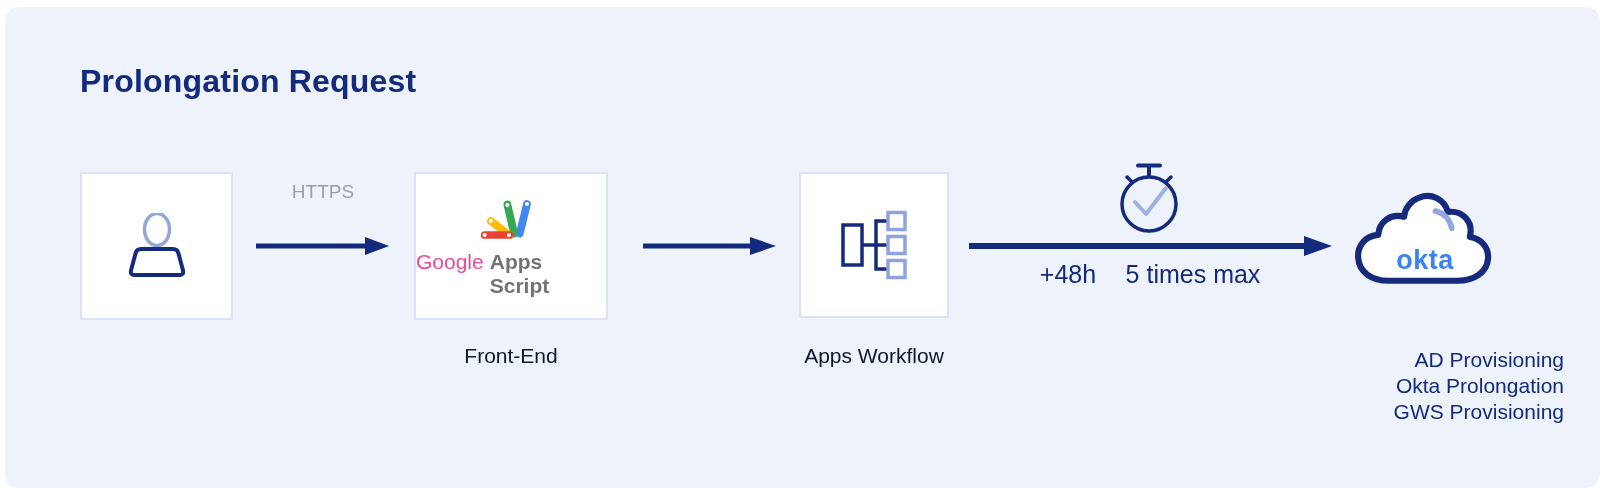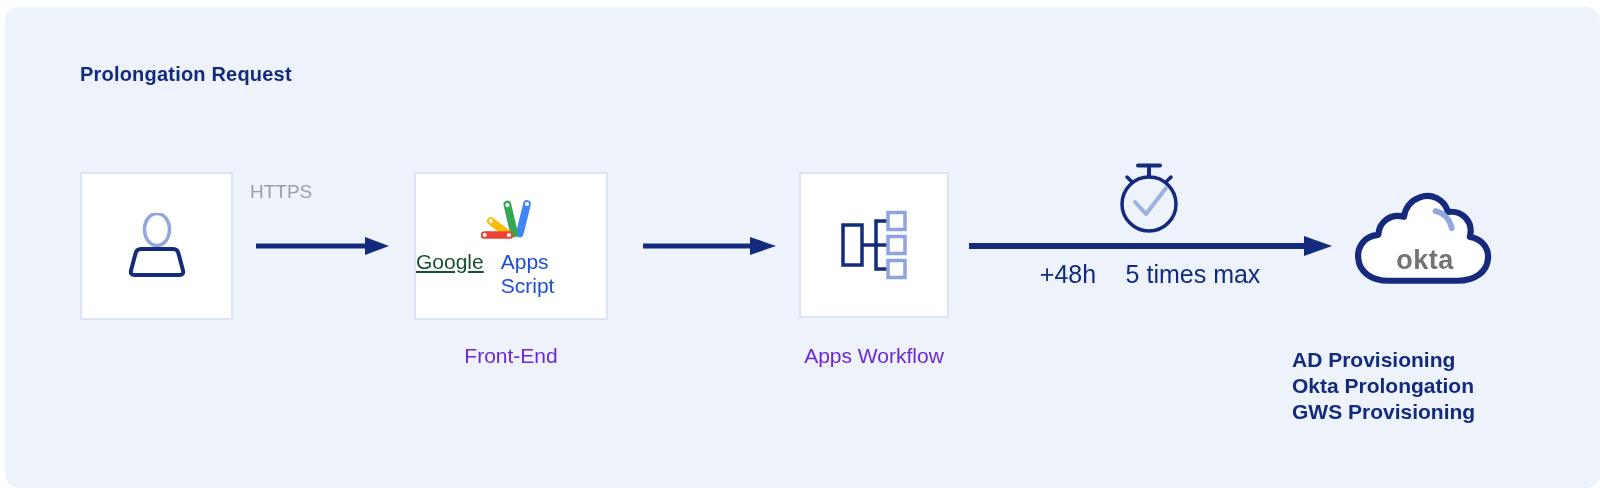--- a/index.html
+++ b/index.html
@@ -1,43 +1,43 @@
 <!DOCTYPE html>
 <html><head>
 <meta charset="utf-8">
 <style>
   html,body{margin:0;padding:0;background:#ffffff;}
   body{font-family:"Liberation Sans","DejaVu Sans",sans-serif;}
   .stage{position:relative;width:1600px;height:488px;background:#ffffff;overflow:hidden;}
   .panel{position:absolute;left:5px;top:7px;right:0;bottom:0;background:#edf2fb;border-radius:14px;}
-  .title{position:absolute;left:80px;top:63px;font-size:20px;font-weight:700;color:#132a7d;letter-spacing:.2px;}
+  .title{position:absolute;left:80px;top:63px;font-size:32px;font-weight:700;color:#132a7d;letter-spacing:.2px;}
   .node-box{position:absolute;background:#ffffff;border:2px solid #dbe3f5;box-sizing:border-box;
             display:flex;align-items:center;justify-content:center;}
   .box-user{left:80px;top:172px;width:153px;height:148px;}
   .box-gas{left:414px;top:172px;width:194px;height:148px;flex-direction:column;gap:7px;}
   .box-workflow{left:799px;top:172px;width:150px;height:146px;}
-  .node-label{position:absolute;text-align:center;font-size:21px;font-weight:500;color:#6d28d9;}
+  .node-label{position:absolute;text-align:center;font-size:21px;font-weight:500;color:#0f172a;}
   .label-frontend{left:414px;width:194px;top:344px;}
   .label-workflow{left:774px;width:200px;top:344px;}
   .arrow{position:absolute;}
-  .https-label{position:absolute;left:250px;width:146px;top:180px;
+  .https-label{position:absolute;left:250px;width:146px;top:180px;text-align:center;
                color:#9aa0a6;font-size:19px;line-height:23px;}
   .gas-text{display:flex;gap:6px;font-size:21px;align-items:baseline;}
-  .gas-brand{color:#14532d;font-weight:500;text-decoration:underline;}
-  .gas-product{color:#1d4ed8;font-weight:400;margin-left:11px;}
+  .gas-brand{color:#ec4899;font-weight:500;}
+  .gas-product{color:#737373;font-weight:700;}
   .delay-label,.limit-label{position:absolute;top:260px;text-align:center;
                color:#132a7d;font-size:25px;font-weight:500;}
   .delay-label{left:1018px;width:100px;}
   .limit-label{left:1103px;width:180px;}
   .stopwatch{position:absolute;left:1118px;top:160px;}
   .cloud-wrap{position:absolute;left:1352px;top:191px;}
   .okta-word{position:absolute;left:1352px;width:146px;top:245px;text-align:center;
-             font-size:27px;font-weight:700;color:#737373;letter-spacing:.5px;}
-  .provisioning{position:absolute;left:1292px;width:272px;top:347px;text-align:left;
-                color:#132a7d;font-size:21px;font-weight:700;line-height:26px;}
+             font-size:27px;font-weight:700;color:#3b82f6;letter-spacing:.5px;}
+  .provisioning{position:absolute;left:1292px;width:272px;top:347px;text-align:right;
+                color:#132a7d;font-size:21px;font-weight:400;line-height:26px;}
 </style>
 </head>
 <body>
 
 <div class="stage">
   <div class="panel"></div>
 
   <div class="title">Prolongation Request</div>
 
   <div class="node-box box-user">

